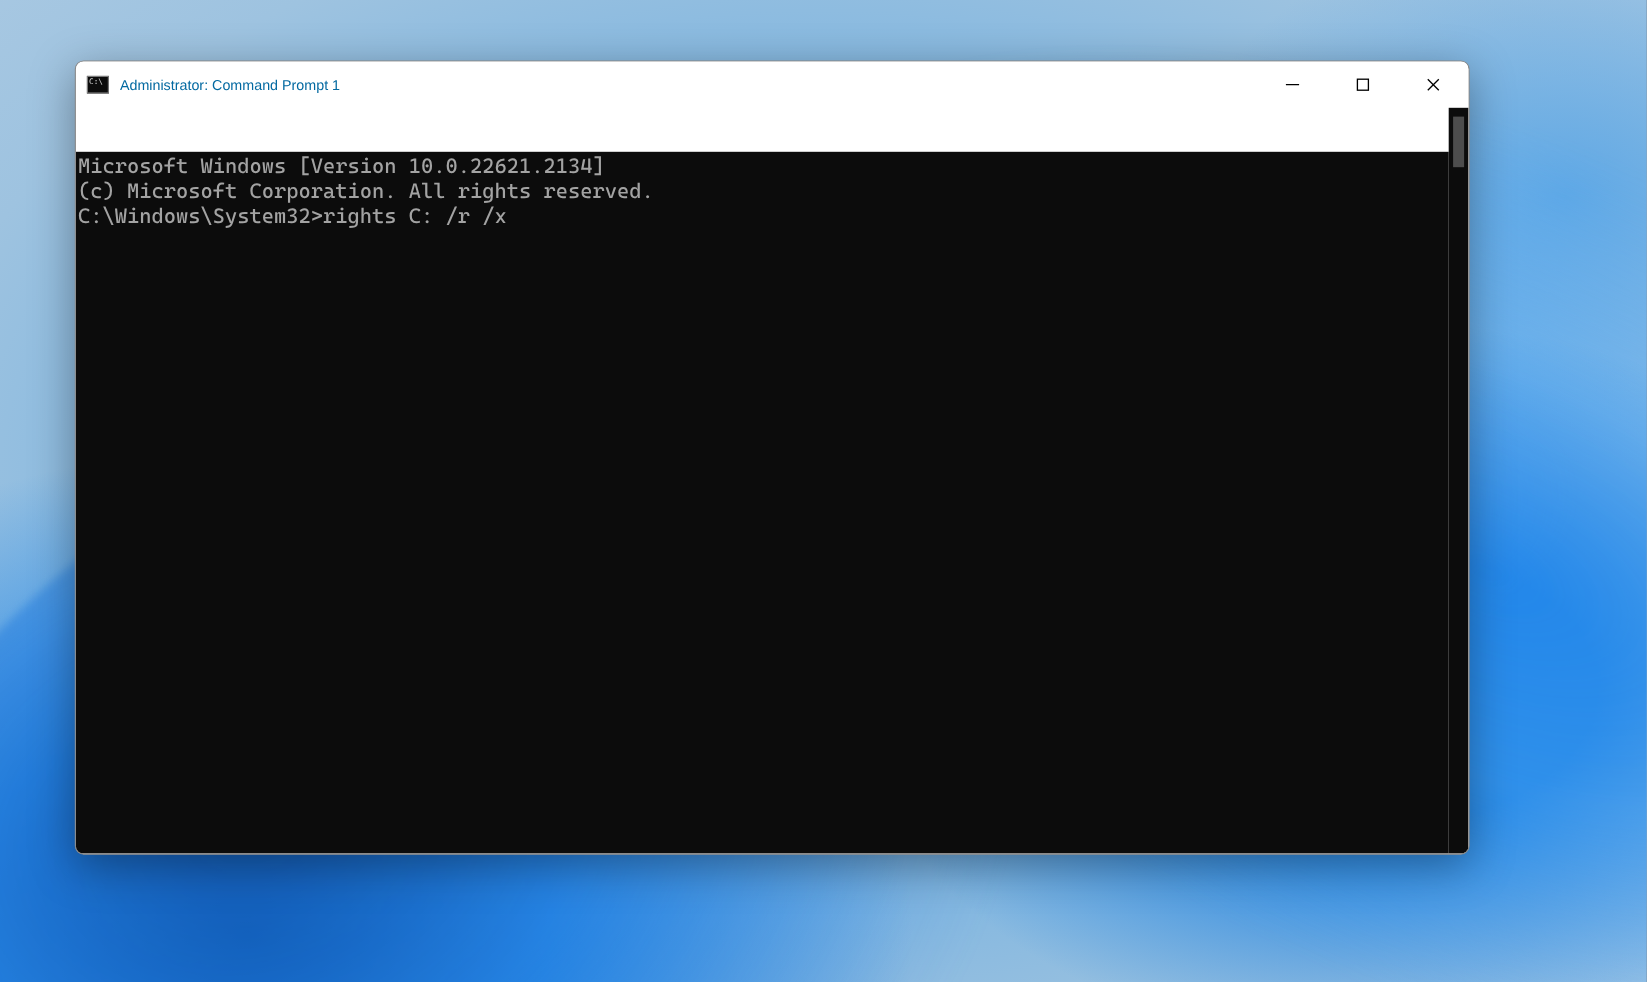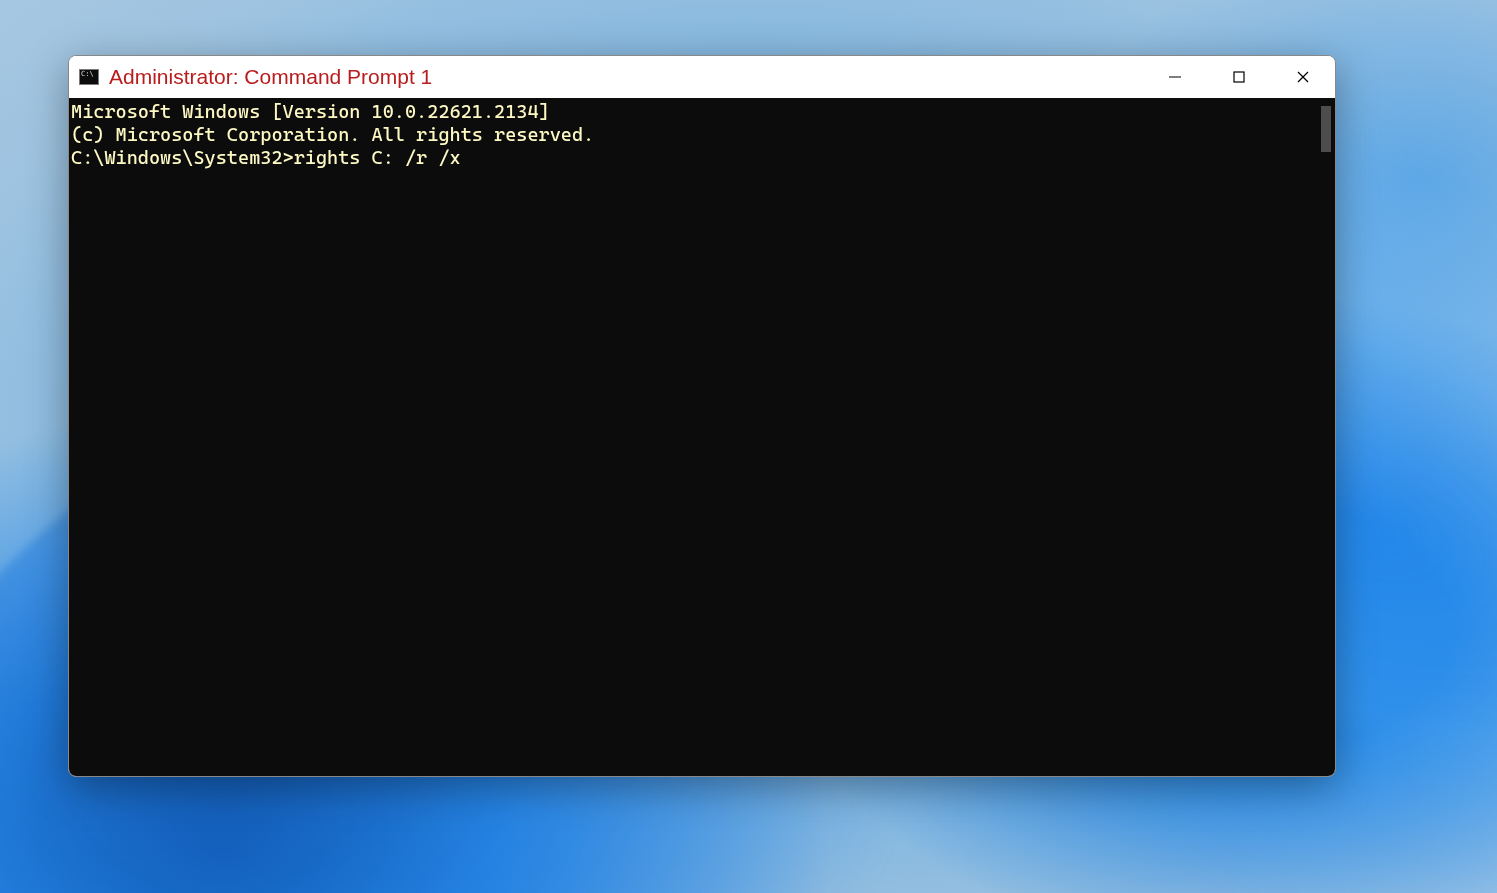--- a/index.html
+++ b/index.html
@@ -96,22 +96,22 @@
       content: "C:\\";
       color: #dcdcdc;
       font-family: Consolas, monospace;
       font-size: 7px;
       line-height: 1;
       position: absolute;
       top: 1px;
       left: 1px;
     }
     .title-text {
-      font-size: 21px;
-      color: #b91c1c;
+      font-size: 13px;
+      color: #0369a1;
     }
     .window-controls {
       position: absolute;
       right: 0;
       top: 0;
       height: 100%;
       display: flex;
     }
     .ctrl {
       width: 64px;
@@ -126,27 +126,28 @@
     .ctrl svg { stroke: #000; stroke-width: 1.2; fill: none; }
     .terminal-wrap {
       flex: 1;
       display: flex;
       position: relative;
       padding: 0;
     }
     .terminal {
       flex: 1;
       background: #0c0c0c;
-      color: #fef9c3;
+      color: #a3a3a3;
       font-family: Consolas, "Cascadia Mono", monospace;
       font-size: 19px;
       line-height: 1.2;
       padding: 2px 0 0 0;
       white-space: pre;
       overflow: hidden;
+      margin-top: 40px;
     }
     .terminal-line {
       padding: 0 2px;
     }
     .scrollbar-track {
       width: 18px;
       background: #0c0c0c;
       position: relative;
     }
     .scrollbar-thumb {

